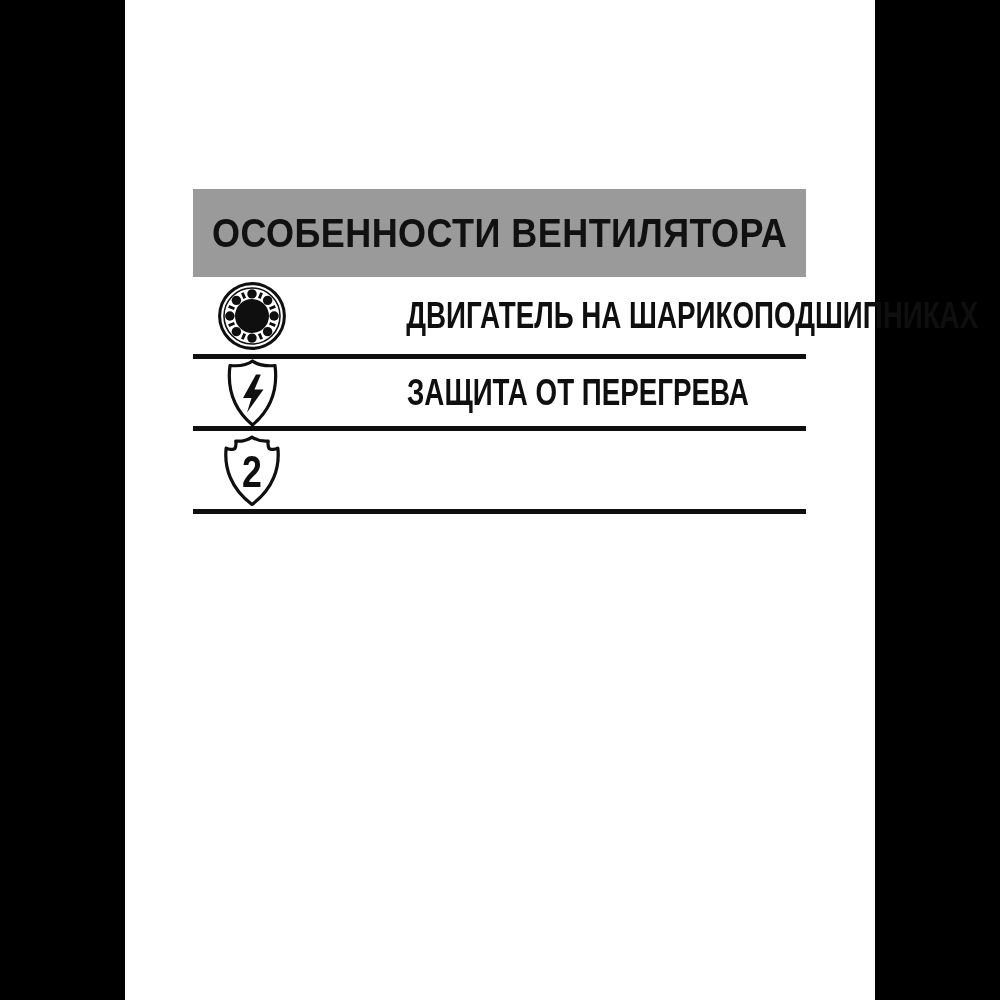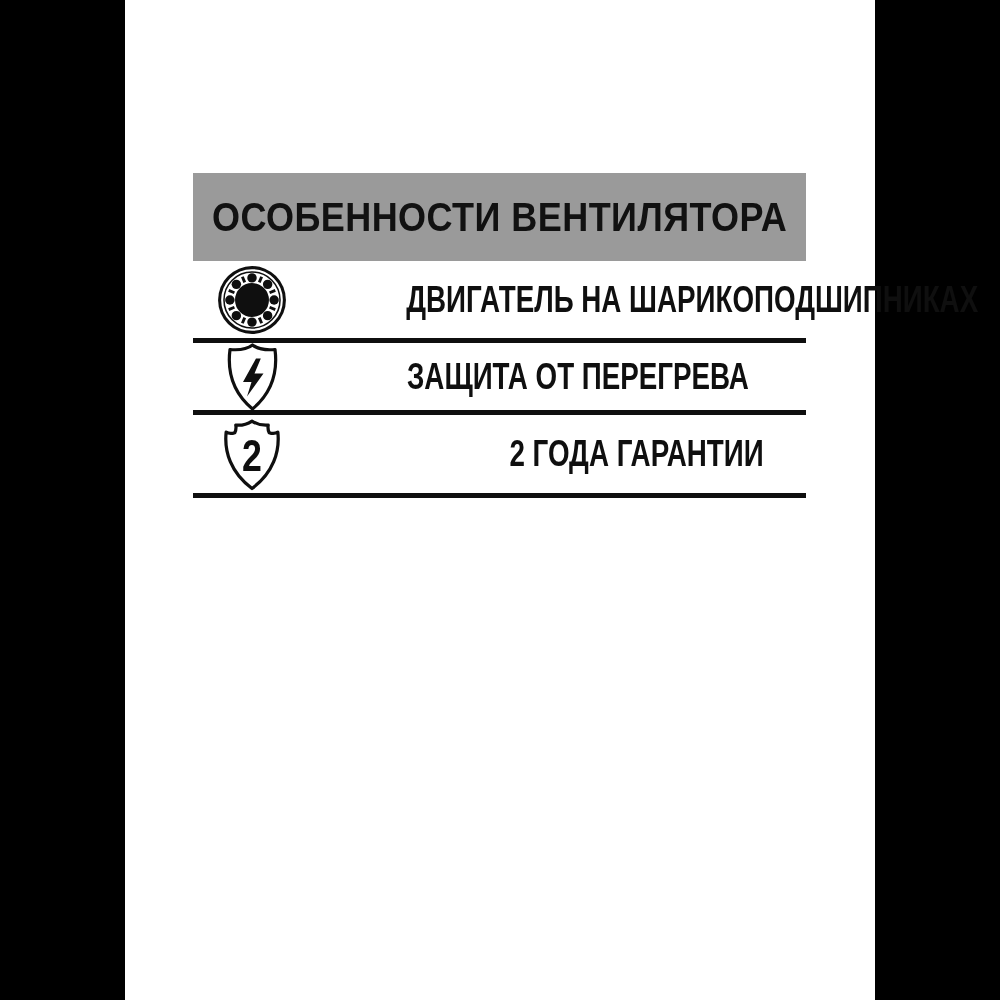--- a/index.html
+++ b/index.html
@@ -38,20 +38,21 @@
     top: 173px;
     width: 613px;
   }
 
   .header-bar {
     height: 88px;
     background: #9a9a9a;
     display: flex;
     align-items: center;
     justify-content: center;
+    margin-top: 16px;
   }
   .header-title {
     font-size: 40px;
     font-weight: bold;
     color: #111111;
     letter-spacing: 0.5px;
     white-space: nowrap;
     display: inline-block;
     transform: scaleX(0.9);
   }
@@ -181,21 +182,18 @@
 
     <div class="divider"></div>
 
     <div class="feature-row r3">
       <div class="row-icon">
         <svg width="58" height="73" viewBox="0 0 57 72" aria-hidden="true">
           <path d="M28.5 3 C 33 6, 38.5 7.5, 44.5 7 C 44 9.5, 44.3 12, 45.5 14.5 C 48.5 15.6, 51.6 15.4, 54 14 C 56 33, 49.5 54, 28.5 69.5 C 7.5 54, 1 33, 3 14 C 5.4 15.4, 8.5 15.6, 11.5 14.5 C 12.7 12, 13 9.5, 12.5 7 C 18.5 7.5, 24 6, 28.5 3 Z" fill="#ffffff" stroke="#0f0f0f" stroke-width="3.2" stroke-linejoin="round"></path>
           <text x="28.5" y="52" text-anchor="middle" font-family="Liberation Sans, sans-serif" font-size="44" font-weight="bold" fill="#0f0f0f" transform="translate(28.5 0) scale(0.8 1) translate(-28.5 0)">2</text>
         </svg>
       </div>
-      <div class="row-text">
-        <span class="cond">2 ГОДА ГАРАНТИИ</span>
-      </div>
     </div>
 
     <div class="divider"></div>
 
   </div>
 </div>
 
 </body></html>

